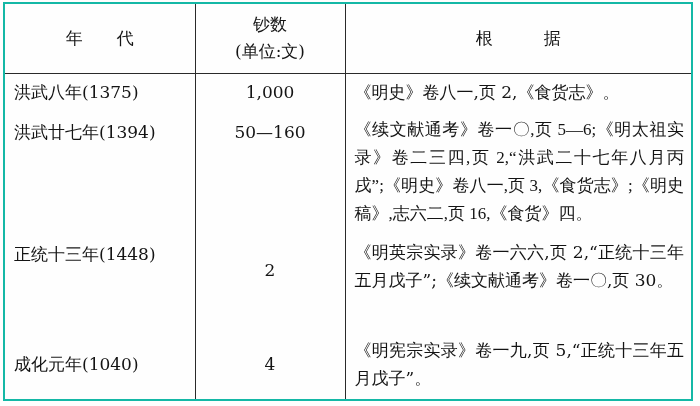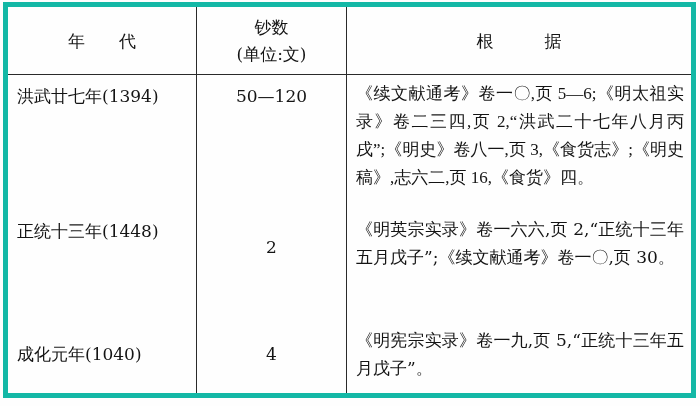--- a/index.html
+++ b/index.html
@@ -17,21 +17,21 @@
   }
   table.doc-table {
     position: absolute;
     left: 3px; top: 2px;
     width: 688px; height: 396px;
     border-collapse: collapse;
     table-layout: fixed;
     font-size: 17px;
     line-height: 28px;
   }
-  table.doc-table { border: 5px solid #14b8a6; }
+  table.doc-table { border: 2px solid #14b8a6; }
   .doc-table th, .doc-table td {
     border-left: 1px solid #2a2a2a;
     border-right: 1px solid #2a2a2a;
     font-weight: normal;
     vertical-align: middle;
   }
   
   .doc-table thead tr { height: 70px; }
   .doc-table thead th { border-bottom: 1px solid #2a2a2a; text-align: center; }
   .hdr-two-line .line { display: block; line-height: 27px; }
@@ -72,23 +72,28 @@
       <tr>
         <th>年　　代</th>
         <th class="hdr-two-line">
           <span class="line">钞数</span>
           <span class="line">(单位:文)</span>
         </th>
         <th>根　　　据</th>
       </tr>
     </thead>
     <tbody>
+      <tr class="r0">
+        <td class="cell-year">洪武八年(1375)</td>
+        <td class="cell-amount">1,000</td>
+        <td class="cell-source">《明史》卷八一,页 2,《食货志》。</td>
+      </tr>
       <tr class="r1">
         <td class="cell-year">洪武廿七年(1394)</td>
-        <td class="cell-amount">50—120</td>
+        <td class="cell-amount">50—160</td>
         <td class="cell-source">《续文献通考》卷一〇,页 5—6;《明太祖实录》卷二三四,页 2,“洪武二十七年八月丙戌”;《明史》卷八一,页 3,《食货志》;《明史稿》,志六二,页 16,《食货》四。</td>
       </tr>
       <tr class="r2">
         <td class="cell-year">正统十三年(1448)</td>
         <td class="cell-amount">2</td>
         <td class="cell-source">《明英宗实录》卷一六六,页 2,“正统十三年五月戊子”;《续文献通考》卷一〇,页 30。</td>
       </tr>
       <tr class="r3">
         <td class="cell-year">成化元年(1040)</td>
         <td class="cell-amount">4</td>

